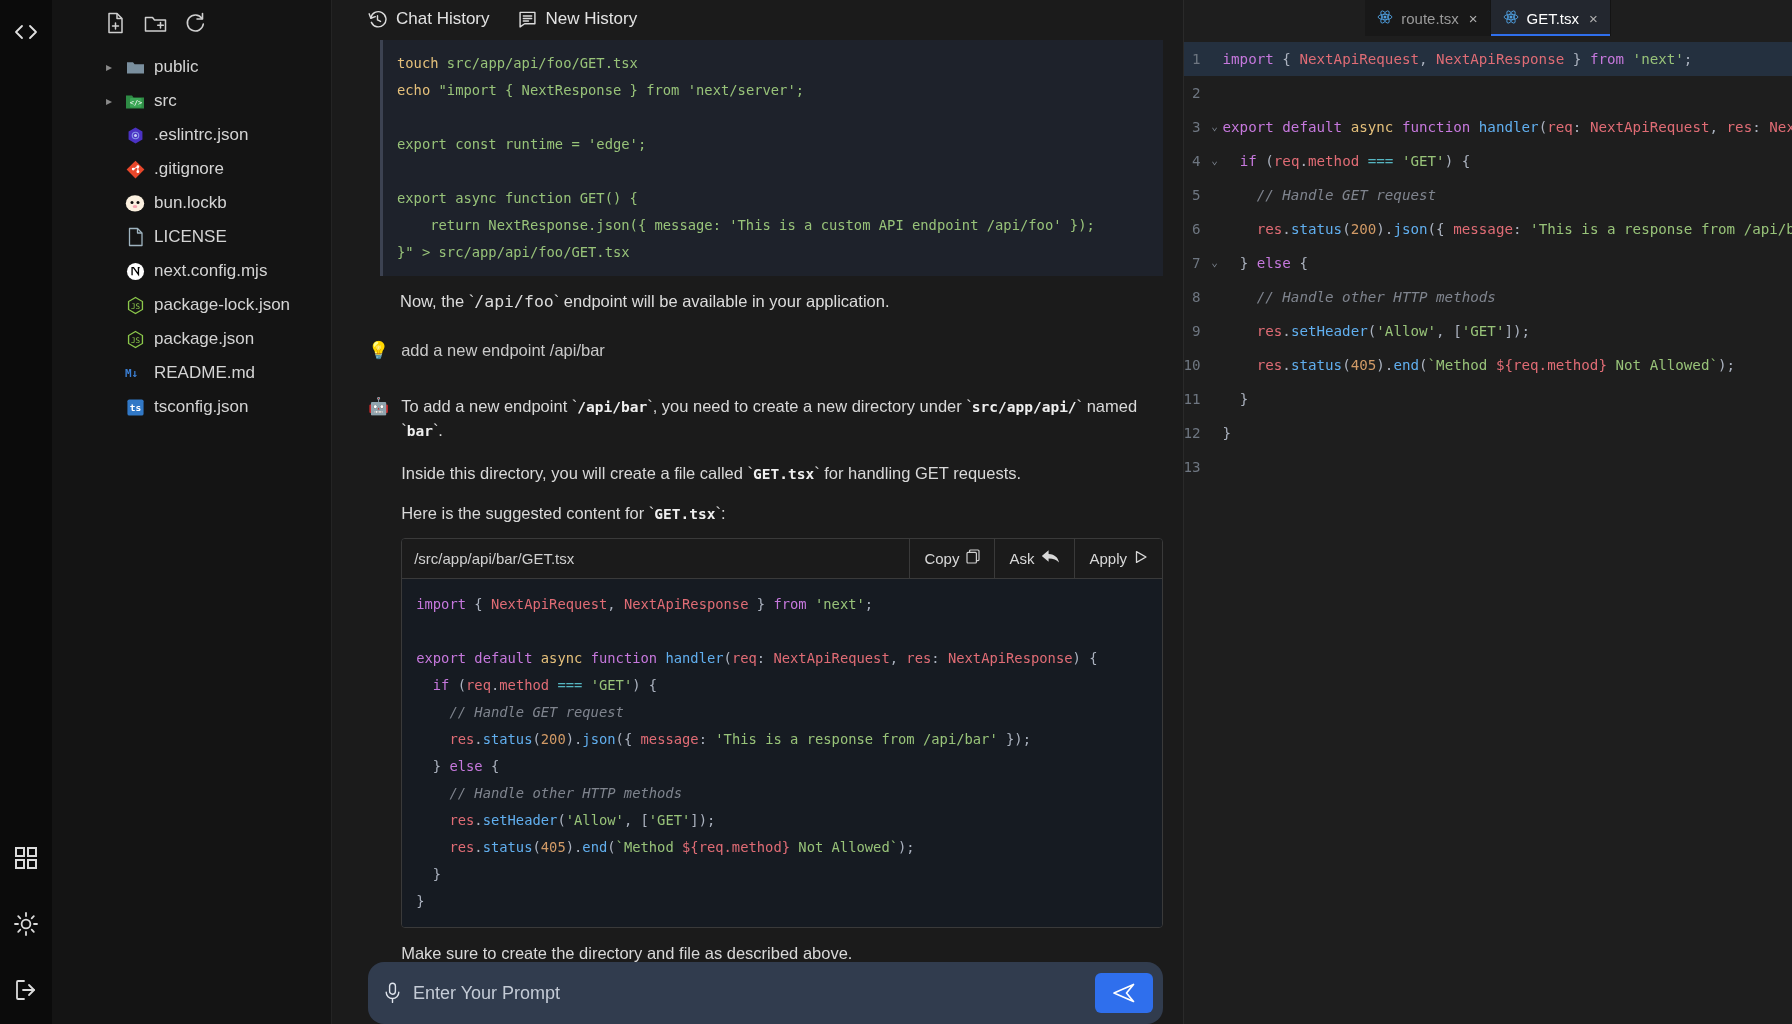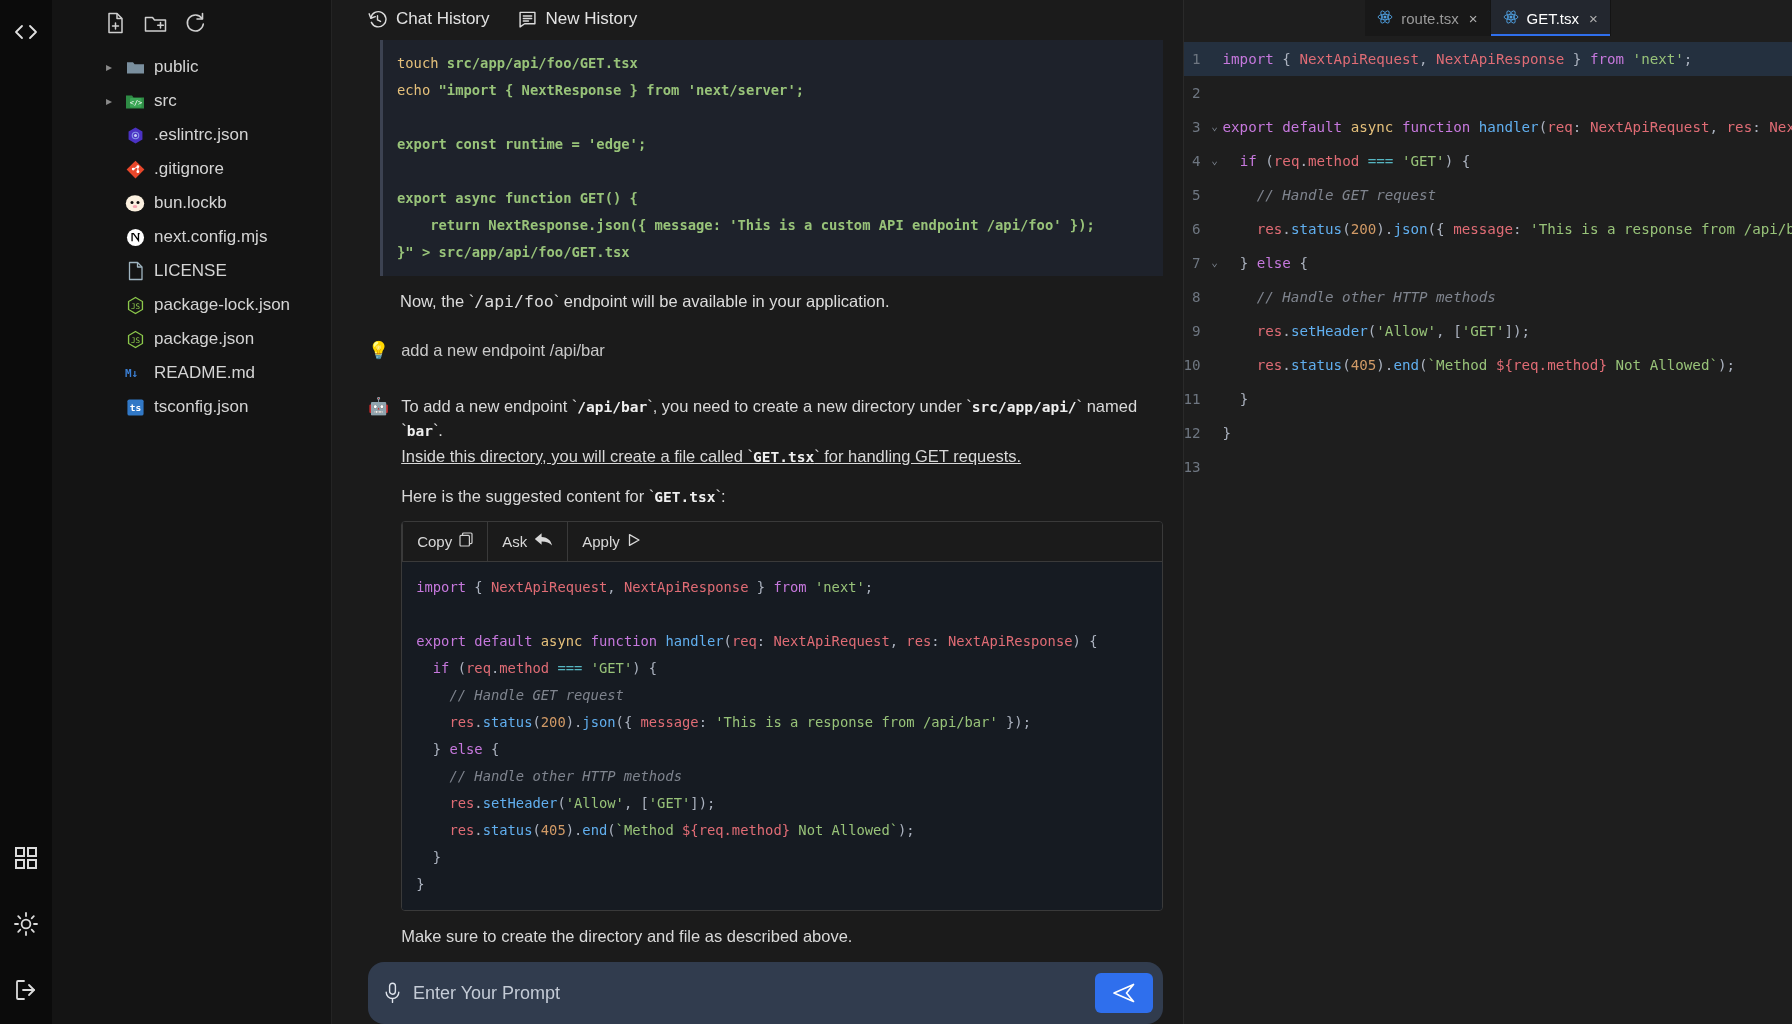--- a/index.html
+++ b/index.html
@@ -115,21 +115,21 @@
   
   .k  { color: #c678dd; margin-top: 8px; }   
   .kb { color: #e5c07b; }   
   .fn { color: #61afef; }   
   .va { color: #e06c75; }   
   .st { color: #98c379; }   
   .nu { color: #d19a66; }   
   .cm { color: #7f848e; font-style: italic; }  
   .op { color: #56b6c2; }   
   .pn { color: #abb2bf; }   
-  .sh { color: #98c379; font-weight: bold; }   
+  .sh { color: #98c379; }   
   .shk{ color: #e5c07b; }   
   .tpl{ color: #e06c75; }
 
   
   .prompt-wrap { padding: 0 20px 0 36px; flex: 0 0 auto; }
   .prompt-box {
     background: #313c4e; border-radius: 16px;
     height: 62px; display: flex; align-items: center;
     padding: 0 10px 0 16px; gap: 12px; margin-bottom: 0;
   }
@@ -310,37 +310,37 @@
               <circle cx="13" cy="8.6" r="1.5" fill="#0b0b0b"></circle>
             <ellipse cx="10" cy="12.5" rx="2.3" ry="1.5" fill="#f6a5b0"></ellipse>
           </svg>
         </span>
         <span>bun.lockb</span>
       </div>
 
       <div class="file-row">
         <span class="chev blank">▸</span>
         <span class="ficon">
+          <svg width="17" height="20" viewBox="0 0 17 20" fill="none" stroke="#9fb4c0" stroke-width="1.3" stroke-linejoin="round">
+            <path d="M2.5 1.5h8l4.5 4.5v12.5h-12.5z"></path>
+              <path d="M10.5 1.5v4.5h4.5"></path>
+          </svg>
+        </span>
+        <span>LICENSE</span>
+      </div>
+
+      <div class="file-row">
+        <span class="chev blank">▸</span>
+        <span class="ficon">
           <svg width="19" height="19" viewBox="0 0 20 20">
             <circle cx="10" cy="10" r="9" fill="#ffffff"></circle>
             <path d="M6.4 14V6h1.5l5.2 7.1V6h1.3" fill="none" stroke="#000" stroke-width="1.4"></path>
           </svg>
         </span>
         <span>next.config.mjs</span>
-      </div>
-
-      <div class="file-row">
-        <span class="chev blank">▸</span>
-        <span class="ficon">
-          <svg width="17" height="20" viewBox="0 0 17 20" fill="none" stroke="#9fb4c0" stroke-width="1.3" stroke-linejoin="round">
-            <path d="M2.5 1.5h8l4.5 4.5v12.5h-12.5z"></path>
-              <path d="M10.5 1.5v4.5h4.5"></path>
-          </svg>
-        </span>
-        <span>LICENSE</span>
       </div>
 
       <div class="file-row">
         <span class="chev blank">▸</span>
         <span class="ficon">
           <svg width="19" height="19" viewBox="0 0 20 20">
             <polygon points="10,1.6 17.3,5.8 17.3,14.2 10,18.4 2.7,14.2 2.7,5.8" fill="none" stroke="#8cc84b" stroke-width="1.4"></polygon>
             <text x="10" y="13.4" font-size="8" fill="#8cc84b" text-anchor="middle" font-family="monospace">JS</text>
           </svg>
         </span>
@@ -419,25 +419,26 @@
 
       <div class="msg user-msg" style="padding-top:22px;">
         <span class="msg-emoji">💡</span>
         <span class="msg-text">add a new endpoint /api/bar</span>
       </div>
 
       <div class="msg" style="padding-top:26px;">
         <span class="msg-emoji">🤖</span>
         <div style="flex:1 1 auto;">
           <div class="msg-text"><span>To add a new endpoint `</span><code>/api/bar</code><span>`, you need to create a new directory under `</span><code>src/app/api/</code><span>` named `</span><code>bar</code><span>`.</span></div>
-          <div class="msg-text" style="margin-top:2px;text-decoration:underline;"><span>Inside this directory, you will create a file called `</span><code>GET.tsx</code><span>` for handling GET requests.</span></div>
+          <div class="msg-text" style="margin-top:19px;"><span>Inside this directory, you will create a file called `</span><code>GET.tsx</code><span>` for handling GET requests.</span></div>
           <div class="msg-text" style="margin-top:16px;"><span>Here is the suggested content for `</span><code>GET.tsx</code><span>`:</span></div>
 
           <div class="code-card" style="margin-left:0;">
             <div class="code-card-head">
+              <div class="cc-path">/src/app/api/bar/GET.tsx</div>
               <div class="cc-btn">
                 <span>Copy</span>
                 <span>
                   <svg width="14" height="15" viewBox="0 0 14 15" fill="none" stroke="#d0d0d0" stroke-width="1.2">
                     <rect x="3.6" y="1" width="9.4" height="10.6" rx="1"></rect>
                       <rect x="1" y="3.4" width="9.4" height="10.6" rx="1" fill="#1b1b1b"></rect>
                   </svg>
                 </span>
               </div>
               <div class="cc-btn">

